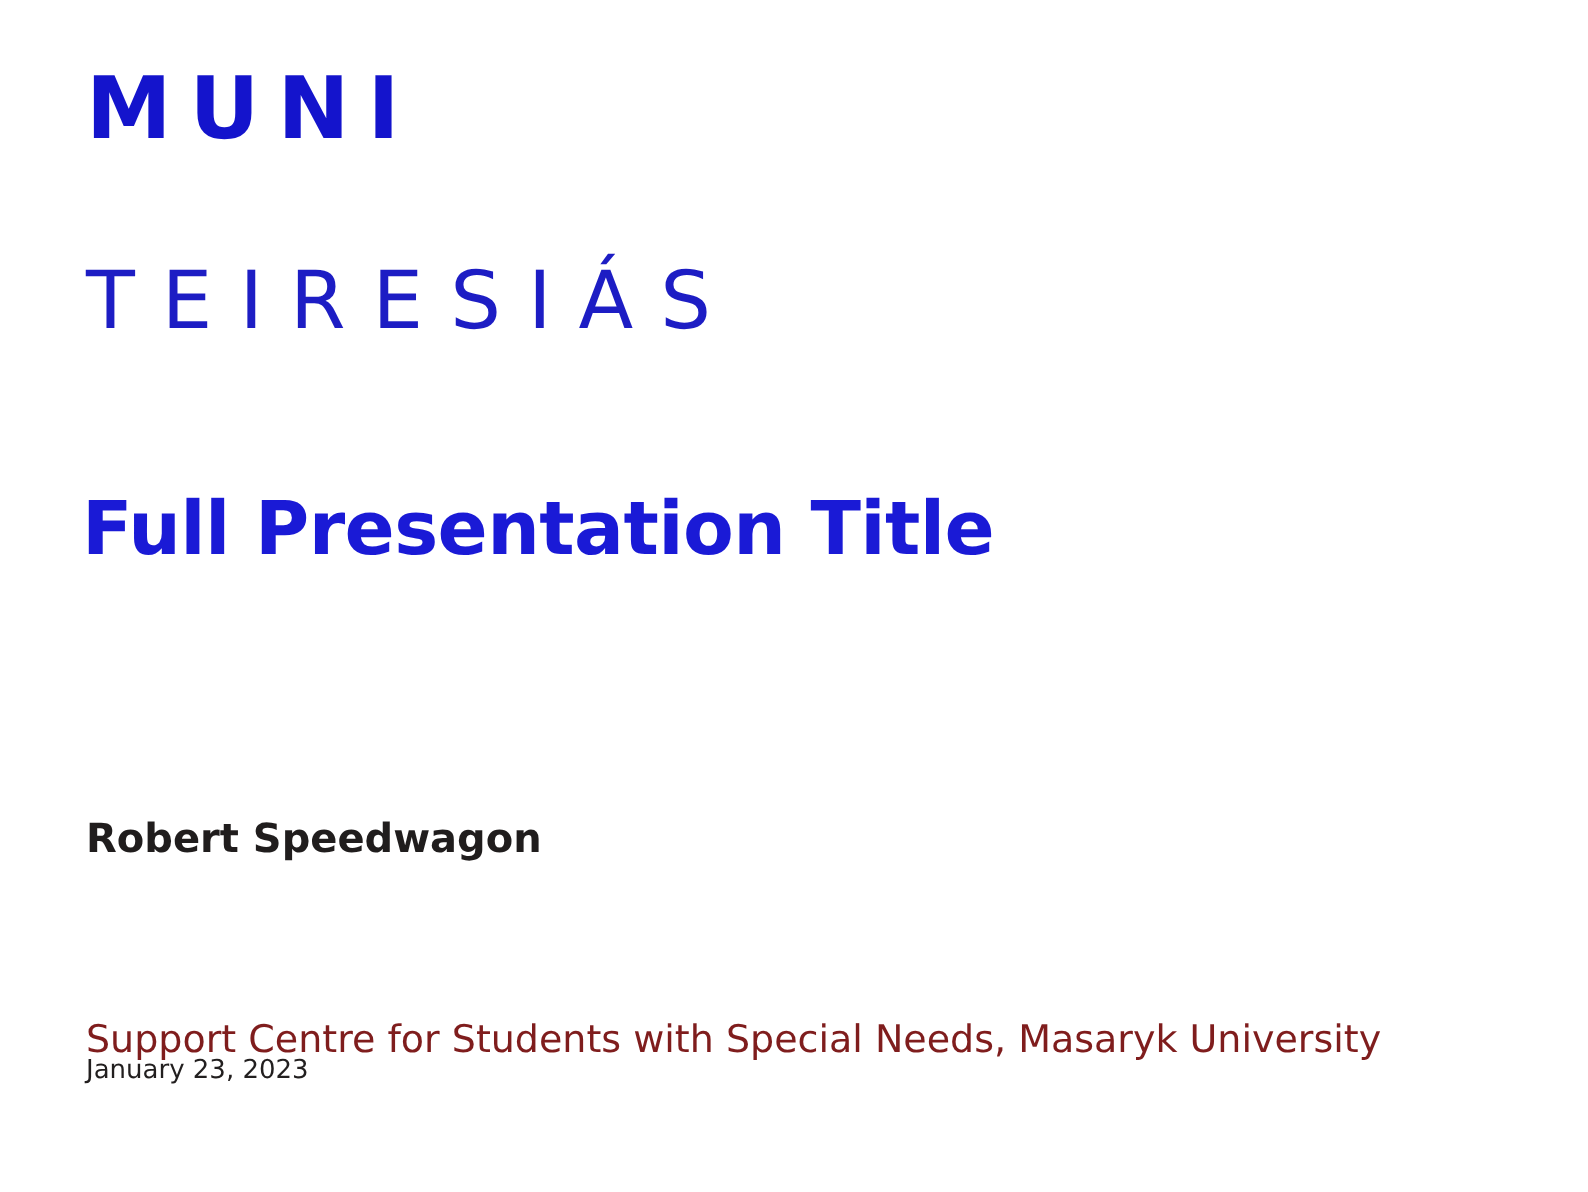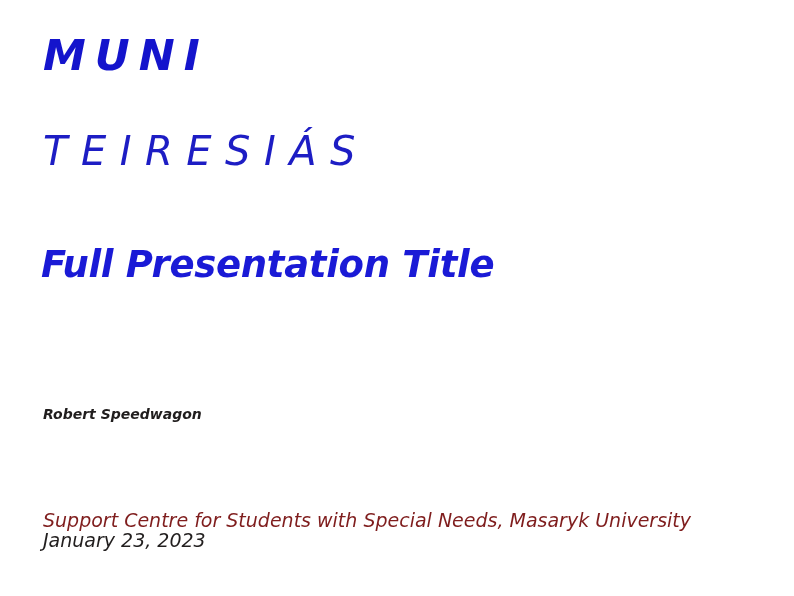--- a/index.html
+++ b/index.html
@@ -14,21 +14,20 @@
     font-family: "Liberation Sans", sans-serif;
     overflow: hidden;
   }
 
   .slide {
     position: relative;
     width: 646px;
     height: 596px;
     background: #ffffff;
     box-sizing: border-box;
-    font-style: italic;
   }
 
   
   .logo-block {
     position: absolute;
     left: 43px;
     top: 34px;
     line-height: 1;
   }
   .logo-muni {
@@ -83,21 +82,21 @@
   
   .author-block {
     position: absolute;
     left: 43px;
     top: 405px;
   }
   .author-name,
   .author-email {
     font-family: "DejaVu Sans", sans-serif;
     font-weight: 700;
-    font-size: 14px;
+    font-size: 20px;
     color: #201d1d;
     line-height: 1.42;
     margin: 0;
     white-space: nowrap;
   }
 
   
   .affiliation {
     position: absolute;
     left: 43px;
@@ -109,21 +108,21 @@
     line-height: 1.3;
     margin: 0;
     white-space: nowrap;
   }
   .date {
     position: absolute;
     left: 43px;
     top: 528px;
     font-family: "DejaVu Sans", sans-serif;
     font-weight: 400;
-    font-size: 19px;
+    font-size: 13px;
     color: #221f1f;
     line-height: 1.3;
     margin: 0;
     white-space: nowrap;
   }
 </style>
 </head>
 <body>
 
 <div class="slide">

